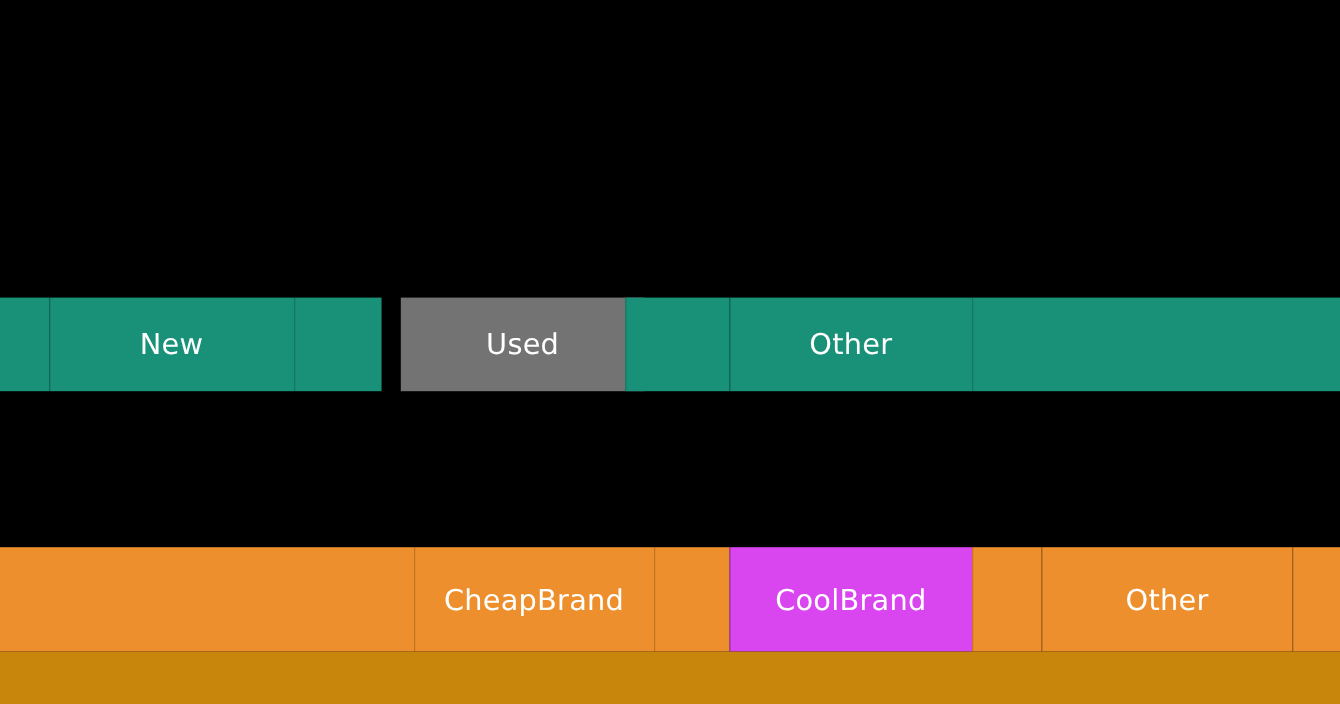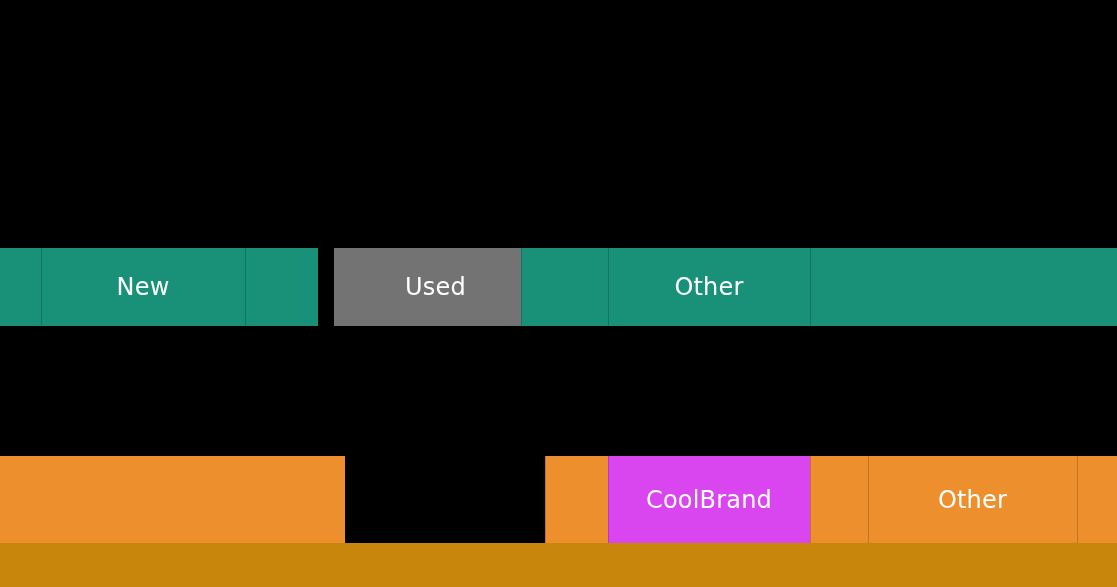--- a/index.html
+++ b/index.html
@@ -72,20 +72,23 @@
       <div class="seam" style="left: 521px;"></div>
       <div class="node" style="left: 608px; width: 202px; background: rgb(25, 145, 120);">
         <span class="node-label" style="color: rgb(255, 255, 255); font-size: 24px;">Other</span>
       </div>
       <div class="seam" style="left: 608px;"></div>
       <div class="node no-label" style="left: 810px; width: 307px; background: rgb(25, 145, 120);"></div>
       <div class="seam" style="left: 810px;"></div>
     </div>
     <div class="level-row" style="top: 456px; height: 87px;">
       <div class="node no-label" style="left: 0px; width: 345px; background: rgb(237, 143, 44);"></div>
+      <div class="node" style="left: 345px; width: 200px; background: rgb(237, 143, 44);">
+        <span class="node-label" style="color: rgb(255, 255, 255); font-size: 24px;">CheapBrand</span>
+      </div>
       <div class="seam" style="left: 345px;"></div>
       <div class="node no-label" style="left: 545px; width: 63px; background: rgb(237, 143, 44);"></div>
       <div class="seam" style="left: 545px;"></div>
       <div class="node" style="left: 608px; width: 202px; background: #d946ef;">
         <span class="node-label" style="color: rgb(255, 255, 255); font-size: 24px;">CoolBrand</span>
       </div>
       <div class="seam" style="left: 608px;"></div>
       <div class="node no-label" style="left: 810px; width: 58px; background: rgb(237, 143, 44);"></div>
       <div class="seam" style="left: 810px;"></div>
       <div class="node" style="left: 868px; width: 209px; background: rgb(237, 143, 44);">

